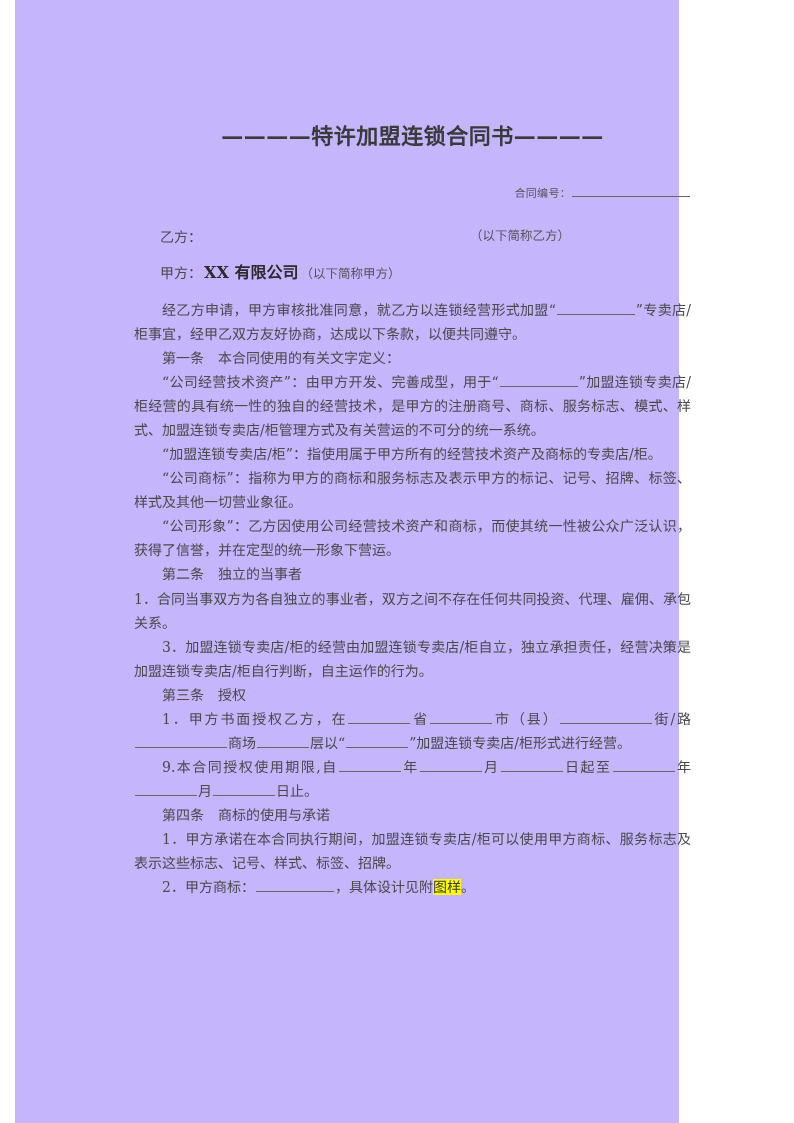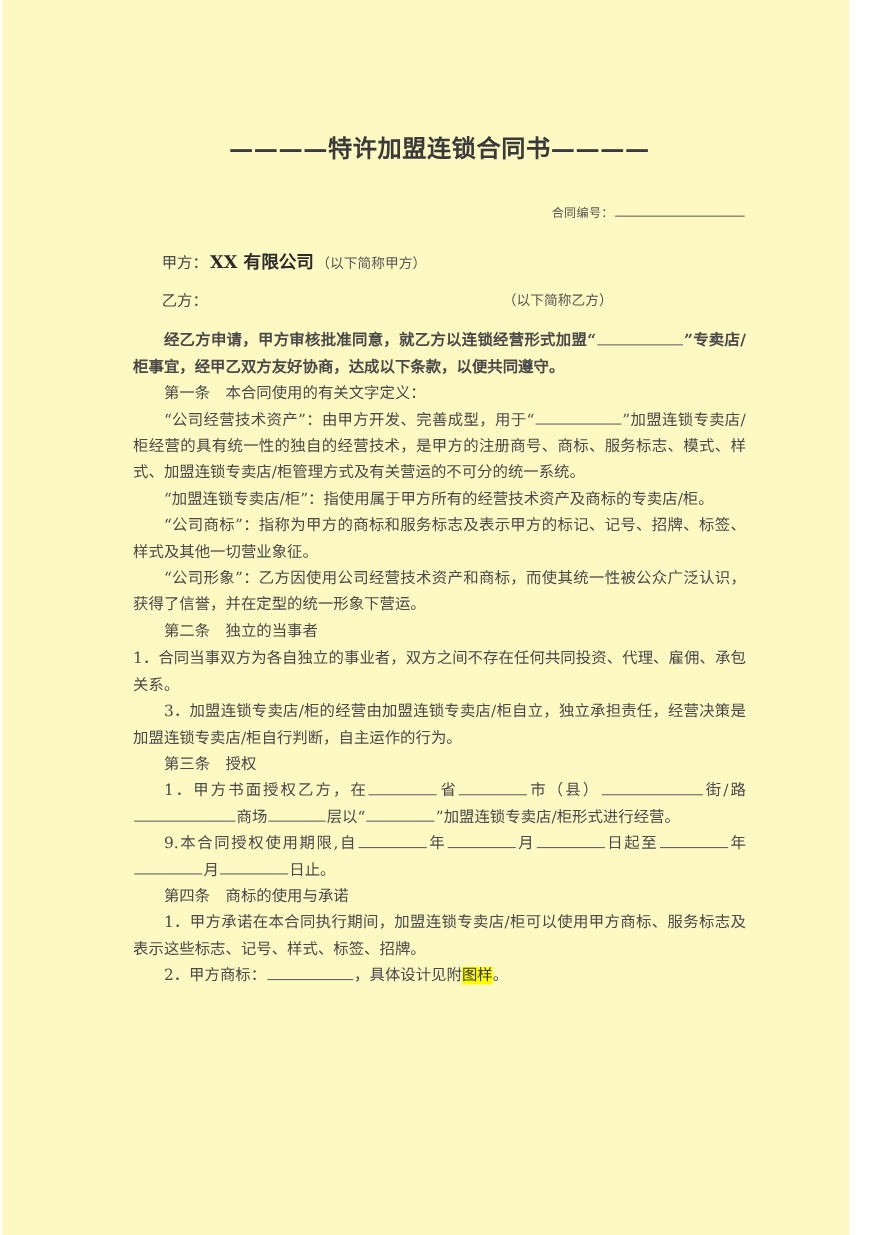--- a/index.html
+++ b/index.html
@@ -11,25 +11,25 @@
     width: 794px;
     height: 1123px;
     position: relative;
     overflow: hidden;
     font-family: "DejaVu Serif", "Liberation Serif", serif;
     color: #4a4a4a;
   }
 
   .page {
     position: absolute;
-    left: 2px;
+    left: 15px;
     top: 0;
-    width: 770px;
+    width: 664px;
     height: 1123px;
-    background: #fef9c3;
+    background: #c4b5fd;
   }
 
   .content {
     position: absolute;
     left: 119px;
     top: 0;
     width: 557px;
   }
 
   
@@ -95,21 +95,21 @@
     font-size: 14px;
     line-height: 1.72;
     color: #4a4a4a;
     text-align: justify;
     text-justify: inter-ideograph;
   }
   .indent-2 { text-indent: 28px; }
   .indent-0 { text-indent: 0; }
 
   .gap-lg { }
-  .gap-md { margin-top: 14px; font-weight: bold; }
+  .gap-md { margin-top: 14px; }
   .gap-sm { margin-top: 2px; }
 
   .article-head {
     font-size: 14px;
     line-height: 1.72;
     text-indent: 28px;
     color: #4a4a4a;
   }
   .article-head .sp { display: inline-block; width: 14px; }
 
@@ -137,27 +137,27 @@
 <div class="page">
   <div class="content">
 
     <div class="doc-title">————特许加盟连锁合同书————</div>
 
     <div class="contract-no-row">
       <span>合同编号：</span><span class="blank b-xxl"></span>
     </div>
 
     <div class="party-block">
-      <div class="party-line first">
-        <span class="party-label">甲方：</span><span class="party-name">XX 有限公司</span><span class="party-alias">（以下简称甲方）</span>
-      </div>
       <div class="party-line second">
         <span class="party-label">乙方：</span>
           <span class="party-spacer"></span>
           <span class="party-alias">（以下简称乙方）</span>
+      </div>
+      <div class="party-line first">
+        <span class="party-label">甲方：</span><span class="party-name">XX 有限公司</span><span class="party-alias">（以下简称甲方）</span>
       </div>
     </div>
 
     <p class="body-para indent-2 gap-md"><span>经乙方申请，甲方审核批准同意，就乙方以连锁经营形式加盟“</span><span class="blank b-lg"></span><span>”专卖店/柜事宜，经甲乙双方友好协商，达成以下条款，以便共同遵守。</span></p>
 
     <div class="article-head gap-lg"><span>第一条</span><span class="sp"></span><span>本合同使用的有关文字定义：</span></div>
 
     <p class="body-para indent-2 gap-sm"><span>“公司经营技术资产”：由甲方开发、完善成型，用于“</span><span class="blank b-lg"></span><span>”加盟连锁专卖店/柜经营的具有统一性的独自的经营技术，是甲方的注册商号、商标、服务标志、模式、样式、加盟连锁专卖店/柜管理方式及有关营运的不可分的统一系统。</span></p>
 
     <p class="body-para indent-2 gap-sm">“加盟连锁专卖店/柜”：指使用属于甲方所有的经营技术资产及商标的专卖店/柜。</p>

